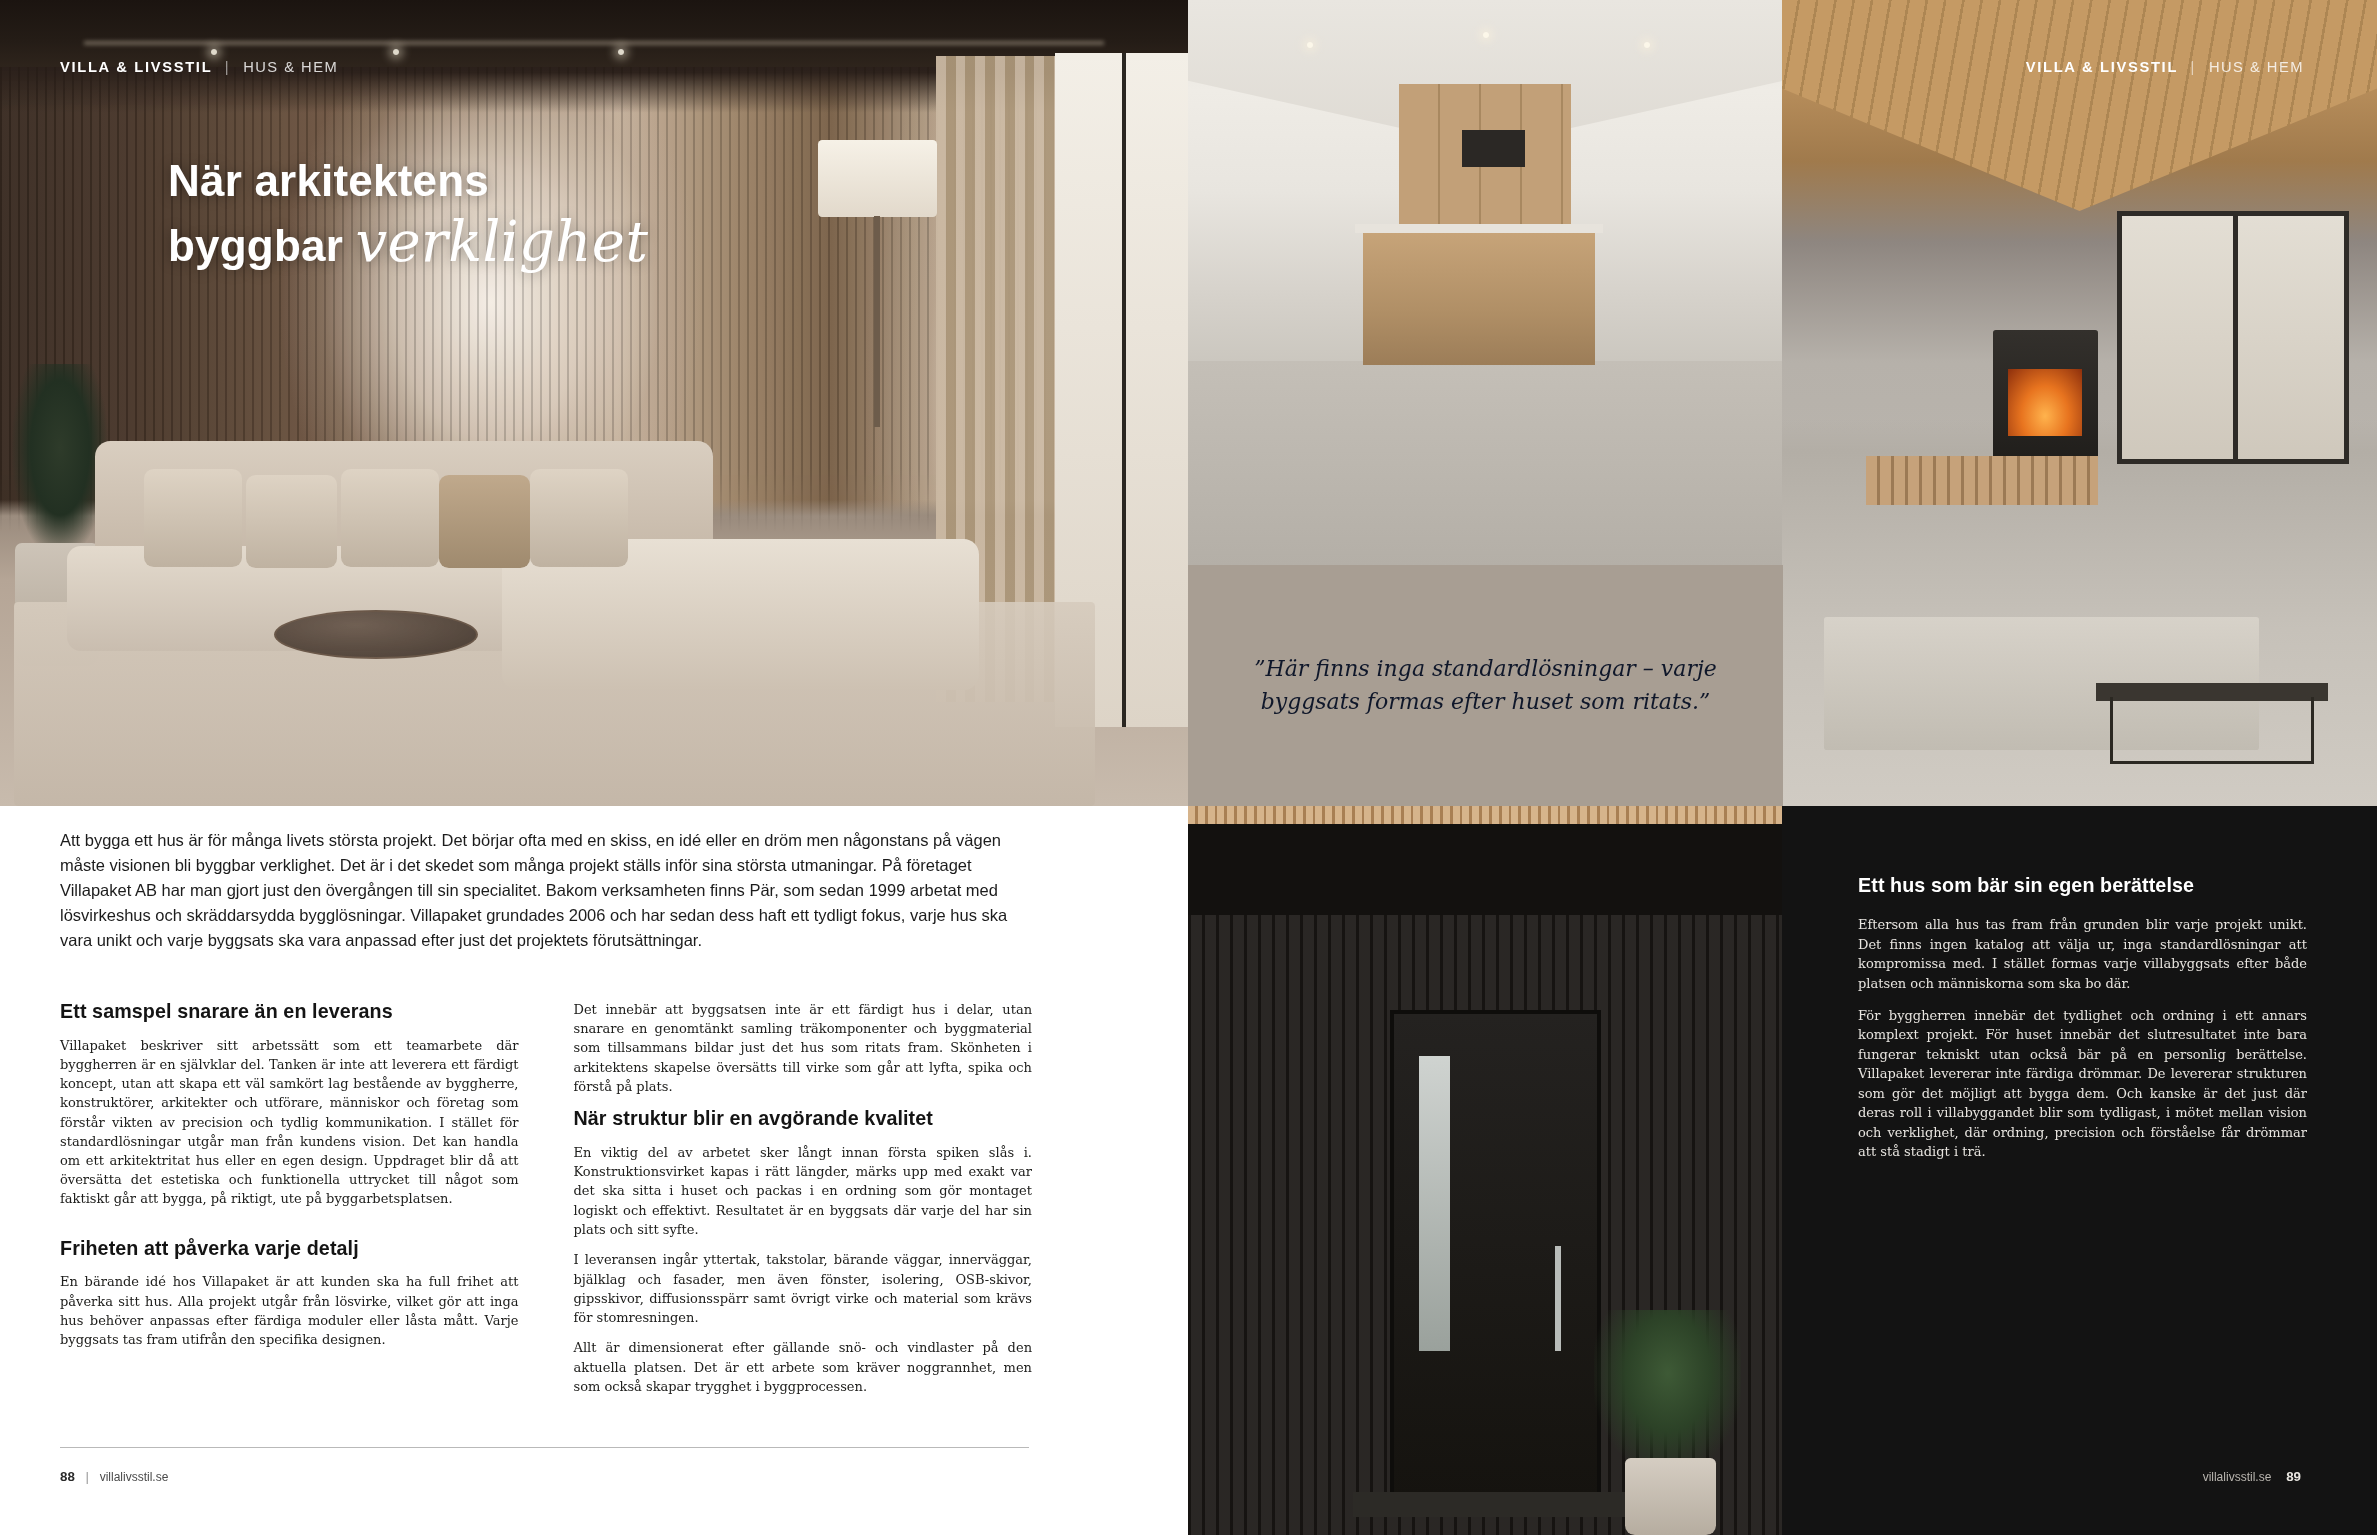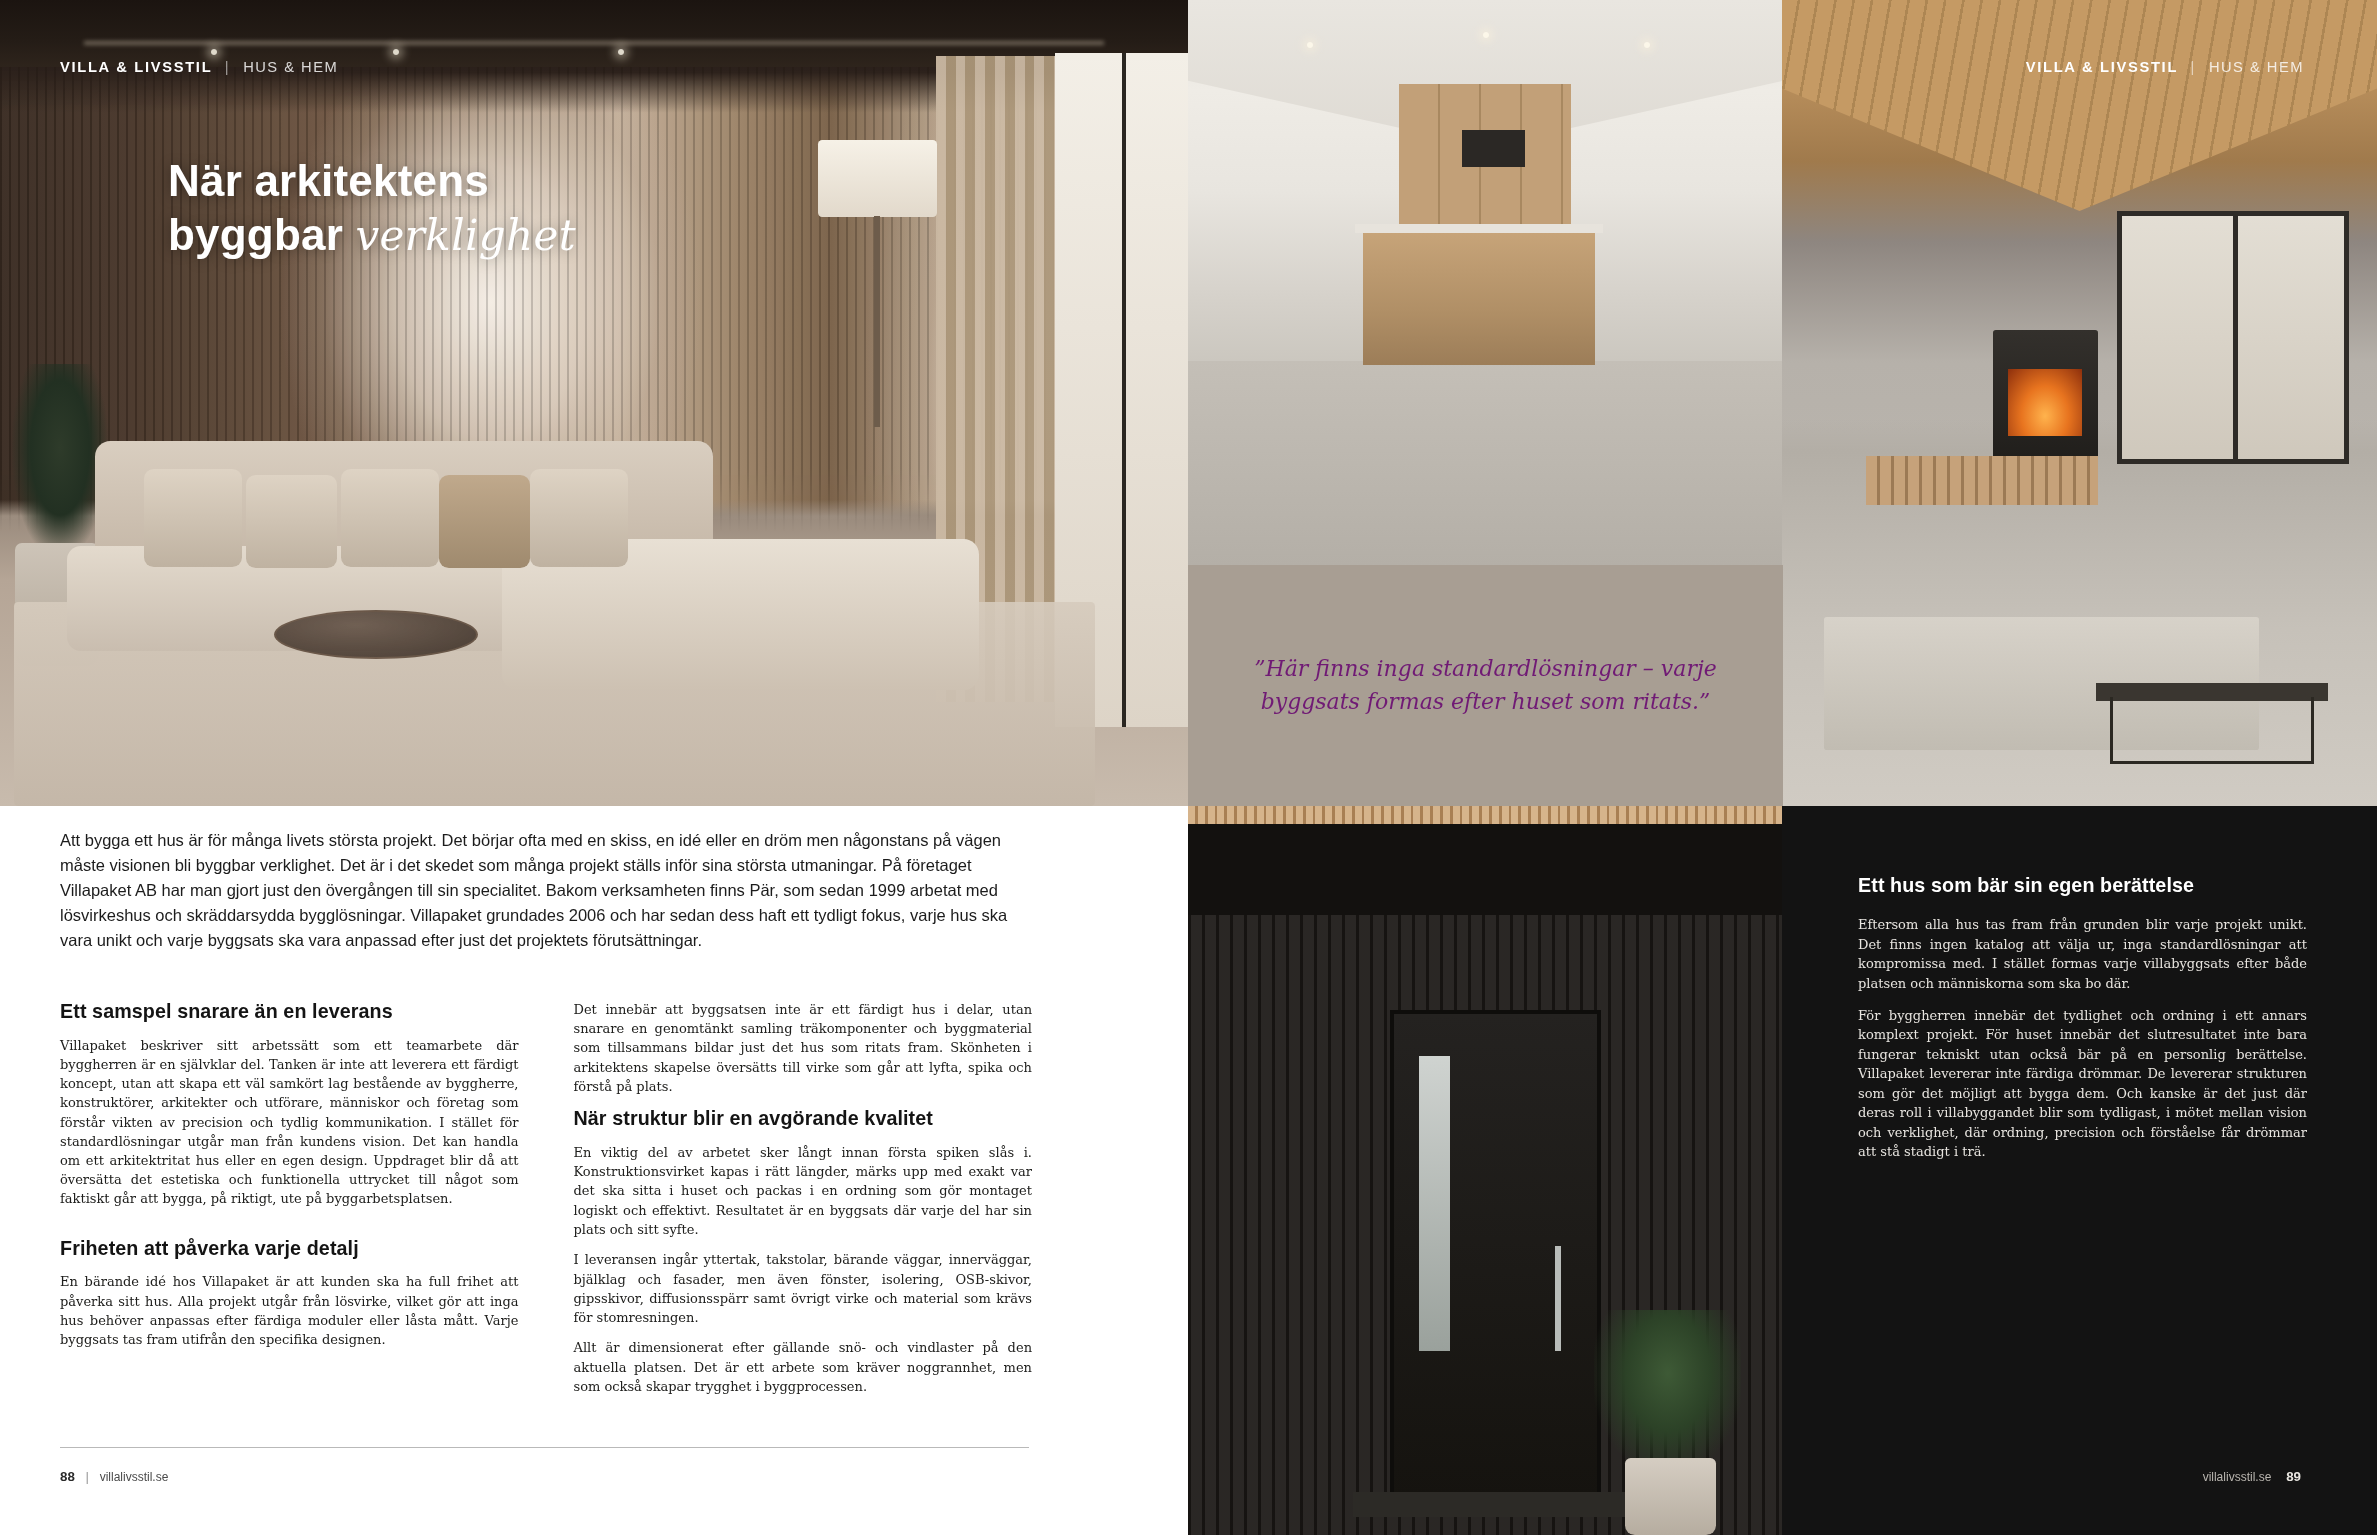--- a/index.html
+++ b/index.html
@@ -136,21 +136,21 @@
   .hero-title {
     position: absolute; left: 168px; top: 154px; z-index: 6;
     color: #fff;
     font-size: 44px; line-height: 1.22; font-weight: 700;
     letter-spacing: 0.2px;
     text-shadow: 0 1.4px 12.6px rgba(0,0,0,.35);
   }
   .hero-title .script {
     font-family: "DejaVu Serif", serif;
     font-style: italic; font-weight: 400;
-    font-size: 42px;
+    font-size: 56px;
     letter-spacing: 0.4px;
   }
 
   
   .intro {
     position: absolute; left: 60px; top: 828px; width: 969px;
     font-size: 16.5px; line-height: 1.52; color: #1c1c1c;
   }
   .cols {
     position: absolute; left: 60px; top: 1000px; width: 972px;
@@ -263,21 +263,21 @@
     border: 3.5px solid #2b2822; border-top: none;
   }
   .quote-box {
     position: absolute; left: 0; top: 565px; width: 595px; height: 241px;
     background: #a89e93;
     display: flex; align-items: center; justify-content: center;
   }
   .quote-text {
     font-family: "DejaVu Serif", serif;
     font-style: italic;
-    color: #701a75;
+    color: #0f172a;
     font-size: 22px; line-height: 1.48; text-align: center;
     width: 463px;
   }
   .grid-bl {
     position: absolute; left: 0; bottom: 0; width: 595px; height: 729px; overflow: hidden;
     background: #1d1a17;
   }
   .door-wood {
     position: absolute; inset: 0;
     background:

